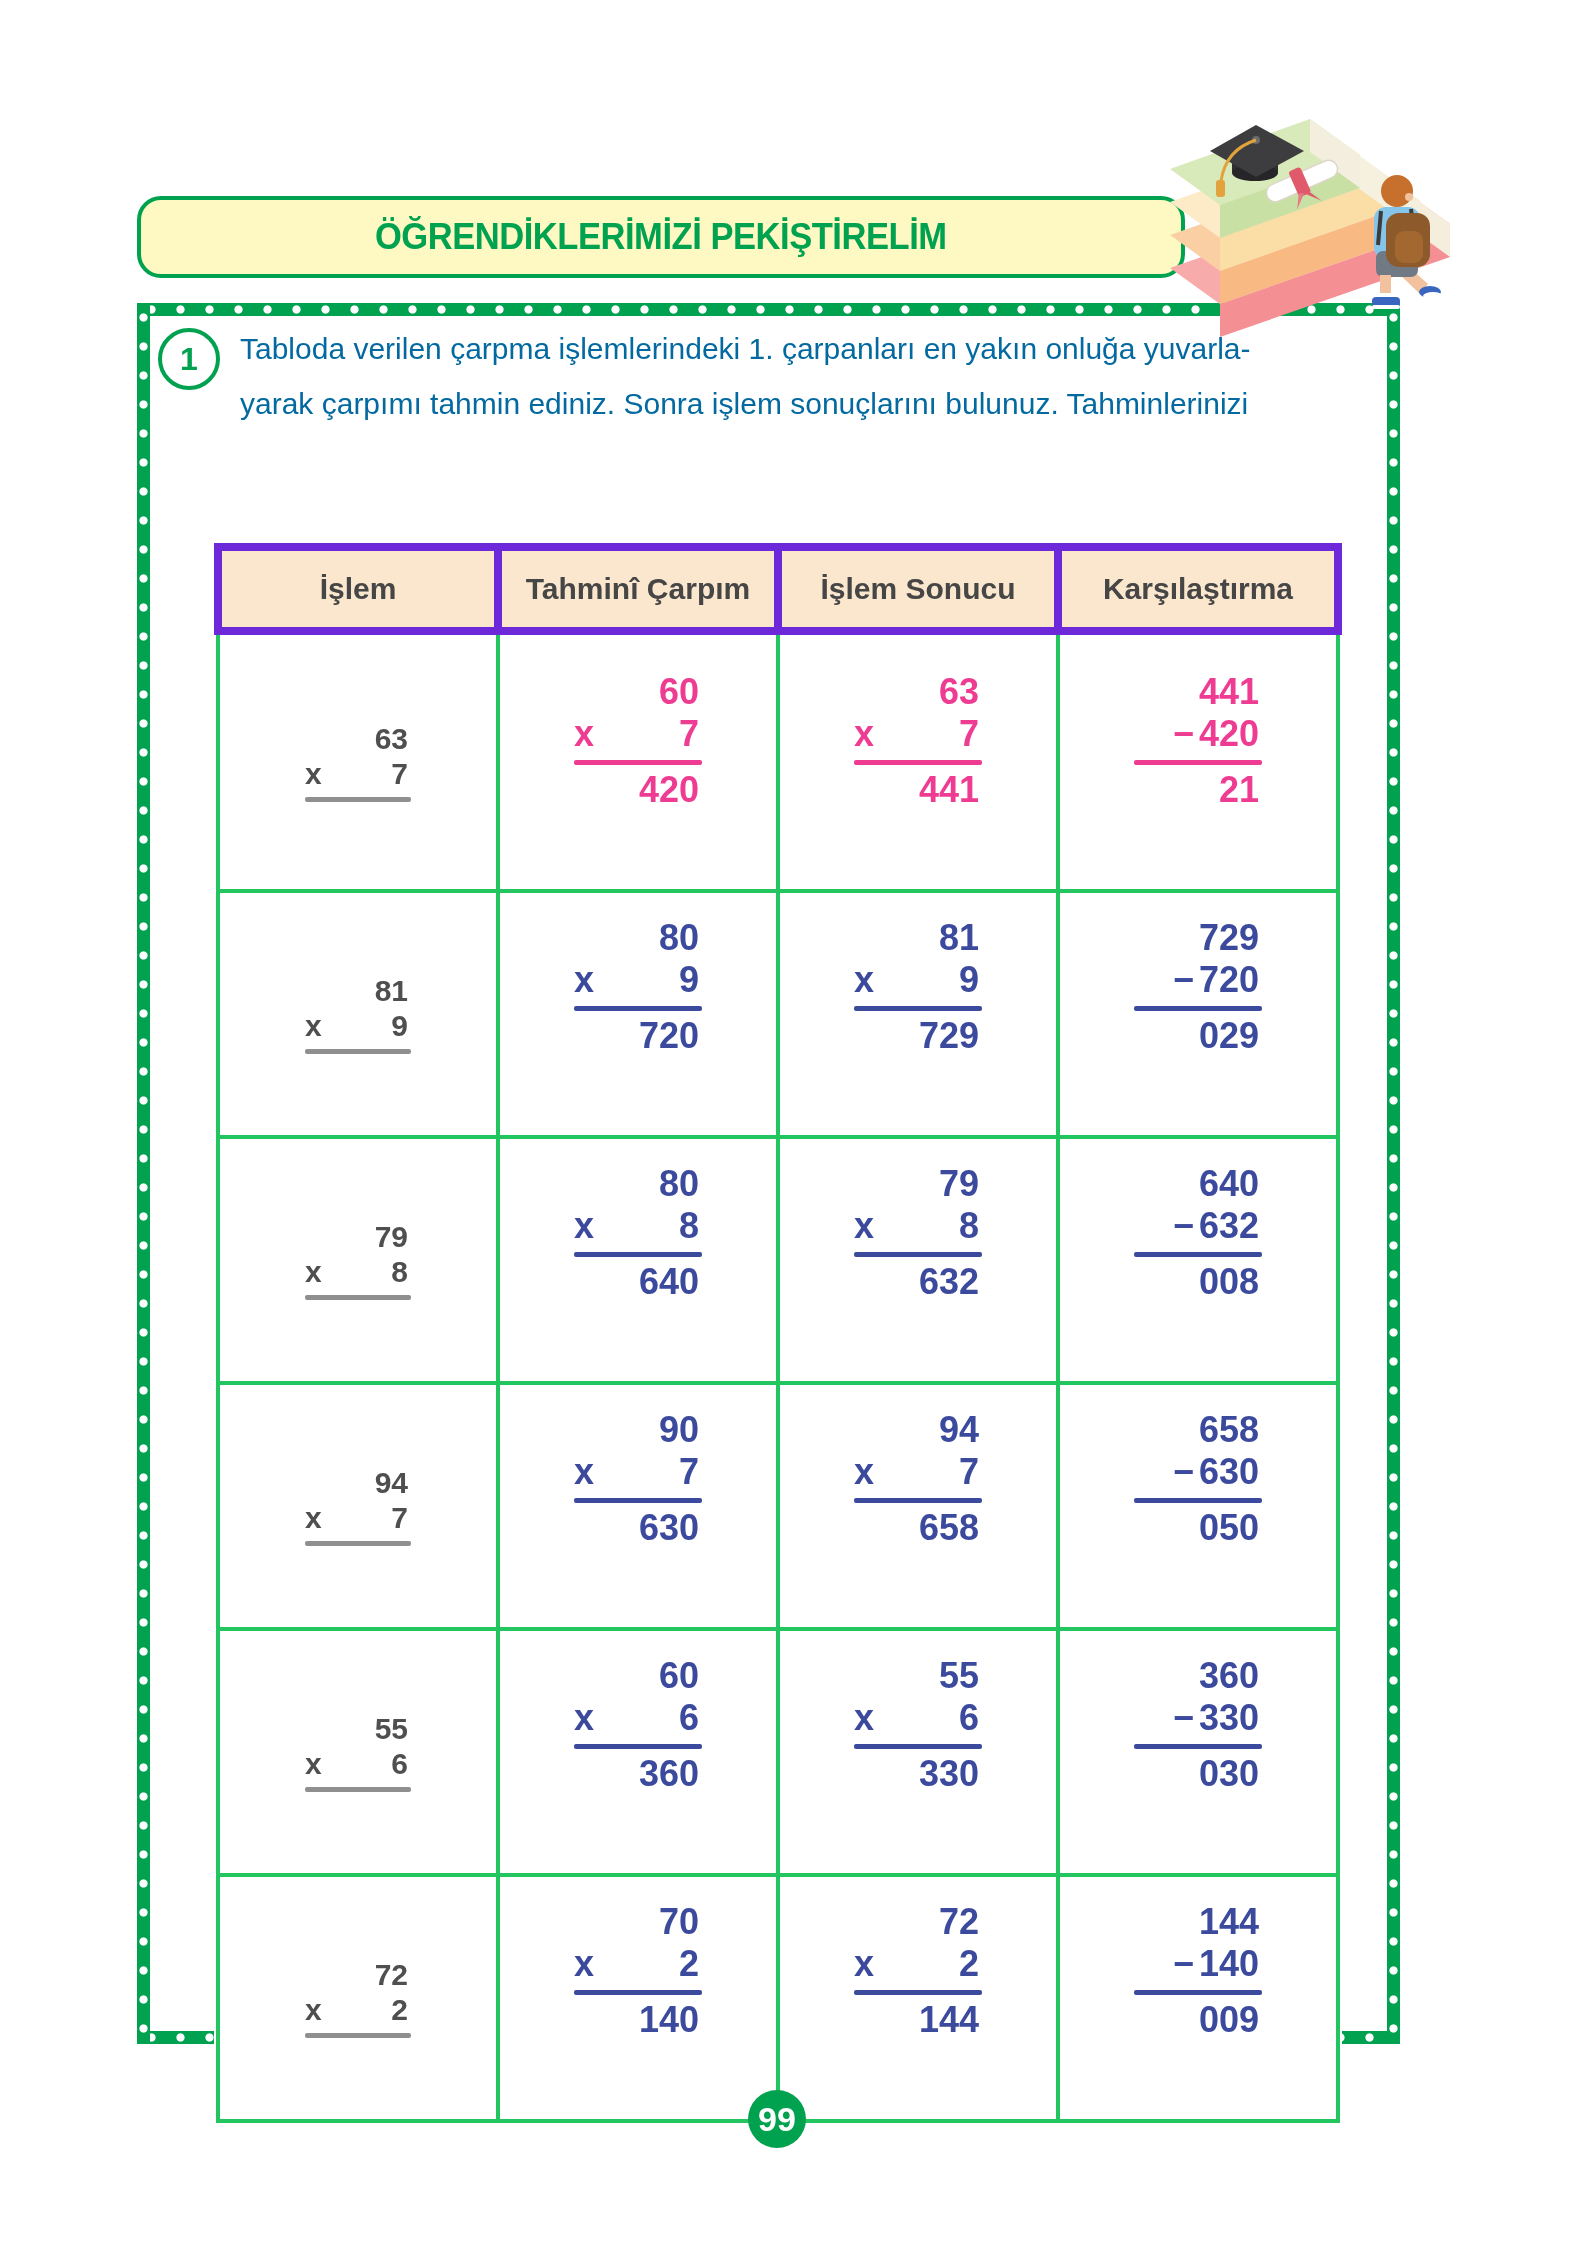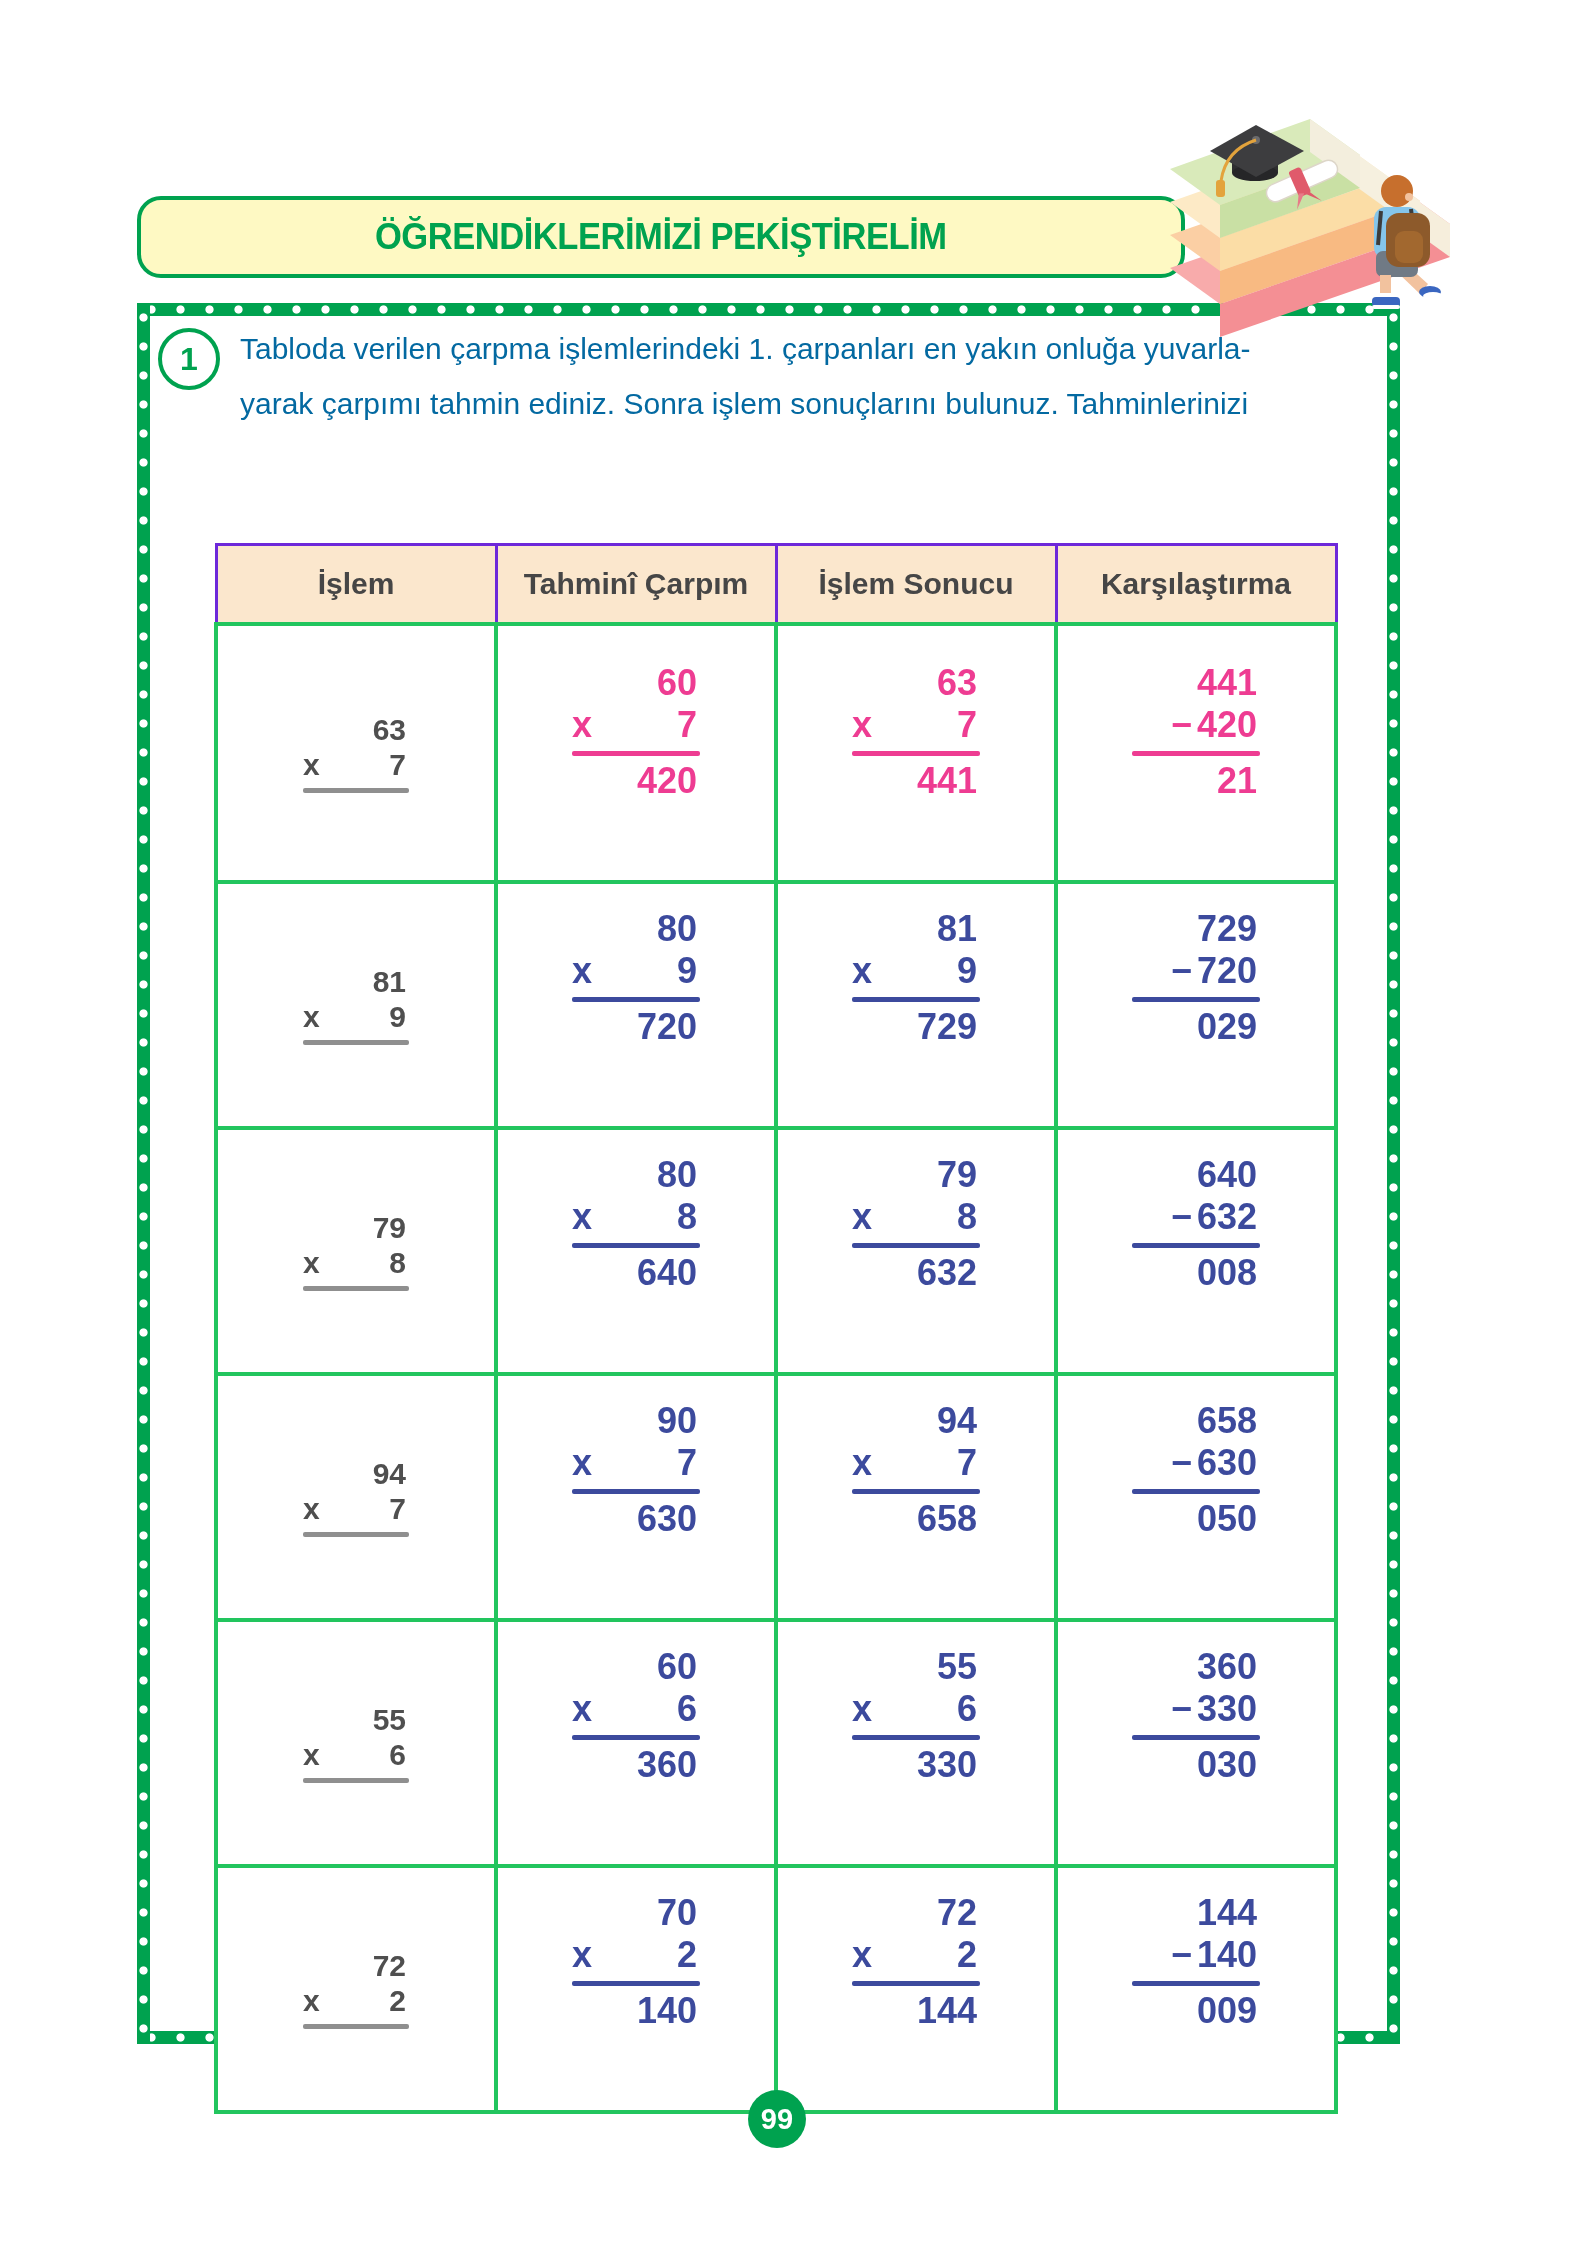--- a/index.html
+++ b/index.html
@@ -25,21 +25,21 @@
   
   .qnum{position:absolute;left:21px;top:25px;width:62px;height:62px;box-sizing:border-box;
         border:4px solid #00a24f;border-radius:50%;color:#00a24f;font-weight:bold;font-size:32px;
         display:flex;align-items:center;justify-content:center;background:#fff;}
   .qtext{position:absolute;left:103px;top:18px;width:1150px;color:#0369a1;
          font-size:30px;line-height:55px;}
 
   
   table.work{position:absolute;left:77px;top:240px;width:1120px;border-collapse:collapse;
              table-layout:fixed;background:#fff;}
-  table.work th{border:3px solid #6d28d9;background:#fbe7cd;height:74px;
+  table.work th{border:8px solid #6d28d9;background:#fbe7cd;height:74px;
                 color:#464646;font-size:30px;font-weight:bold;}
   table.work td{border:4px solid #22c55e;height:218px;text-align:center;vertical-align:top;
                 padding:0;}
   table.work td.prob{vertical-align:middle;}
   table.work tr.first td{padding-top:34px;}
   table.work tr.first td.prob{padding-top:0;}
   table.work td:not(.prob){padding-top:24px;}
   table.work tr.first td:not(.prob){padding-top:36px;}
 
   
@@ -54,21 +54,21 @@
   .m-res{margin-top:4px;padding-right:3px;}
   .ink-black{color:#4f4f4f;}
   .ink-black .m-rule{background:#8f8f8f;}
   .ink-pink{color:#ee3c92;}
   .ink-pink .m-rule{background:#ee3c92;}
   .ink-blue{color:#3c4a9d;}
   .ink-blue .m-rule{background:#3c4a9d;}
 
   
   .page-num{position:absolute;left:748px;top:2090px;width:58px;height:58px;border-radius:50%;
-            background:#00a24f;color:#fff;font-weight:bold;font-size:29px;
+            background:#00a24f;color:#fff;font-weight:bold;font-size:34px;
             display:flex;align-items:center;justify-content:center;}
 
   
   .illu{position:absolute;left:1152px;top:85px;width:300px;height:260px;z-index:5;}
 </style>
 </head>
 <body>
 
 <div class="page">
 

